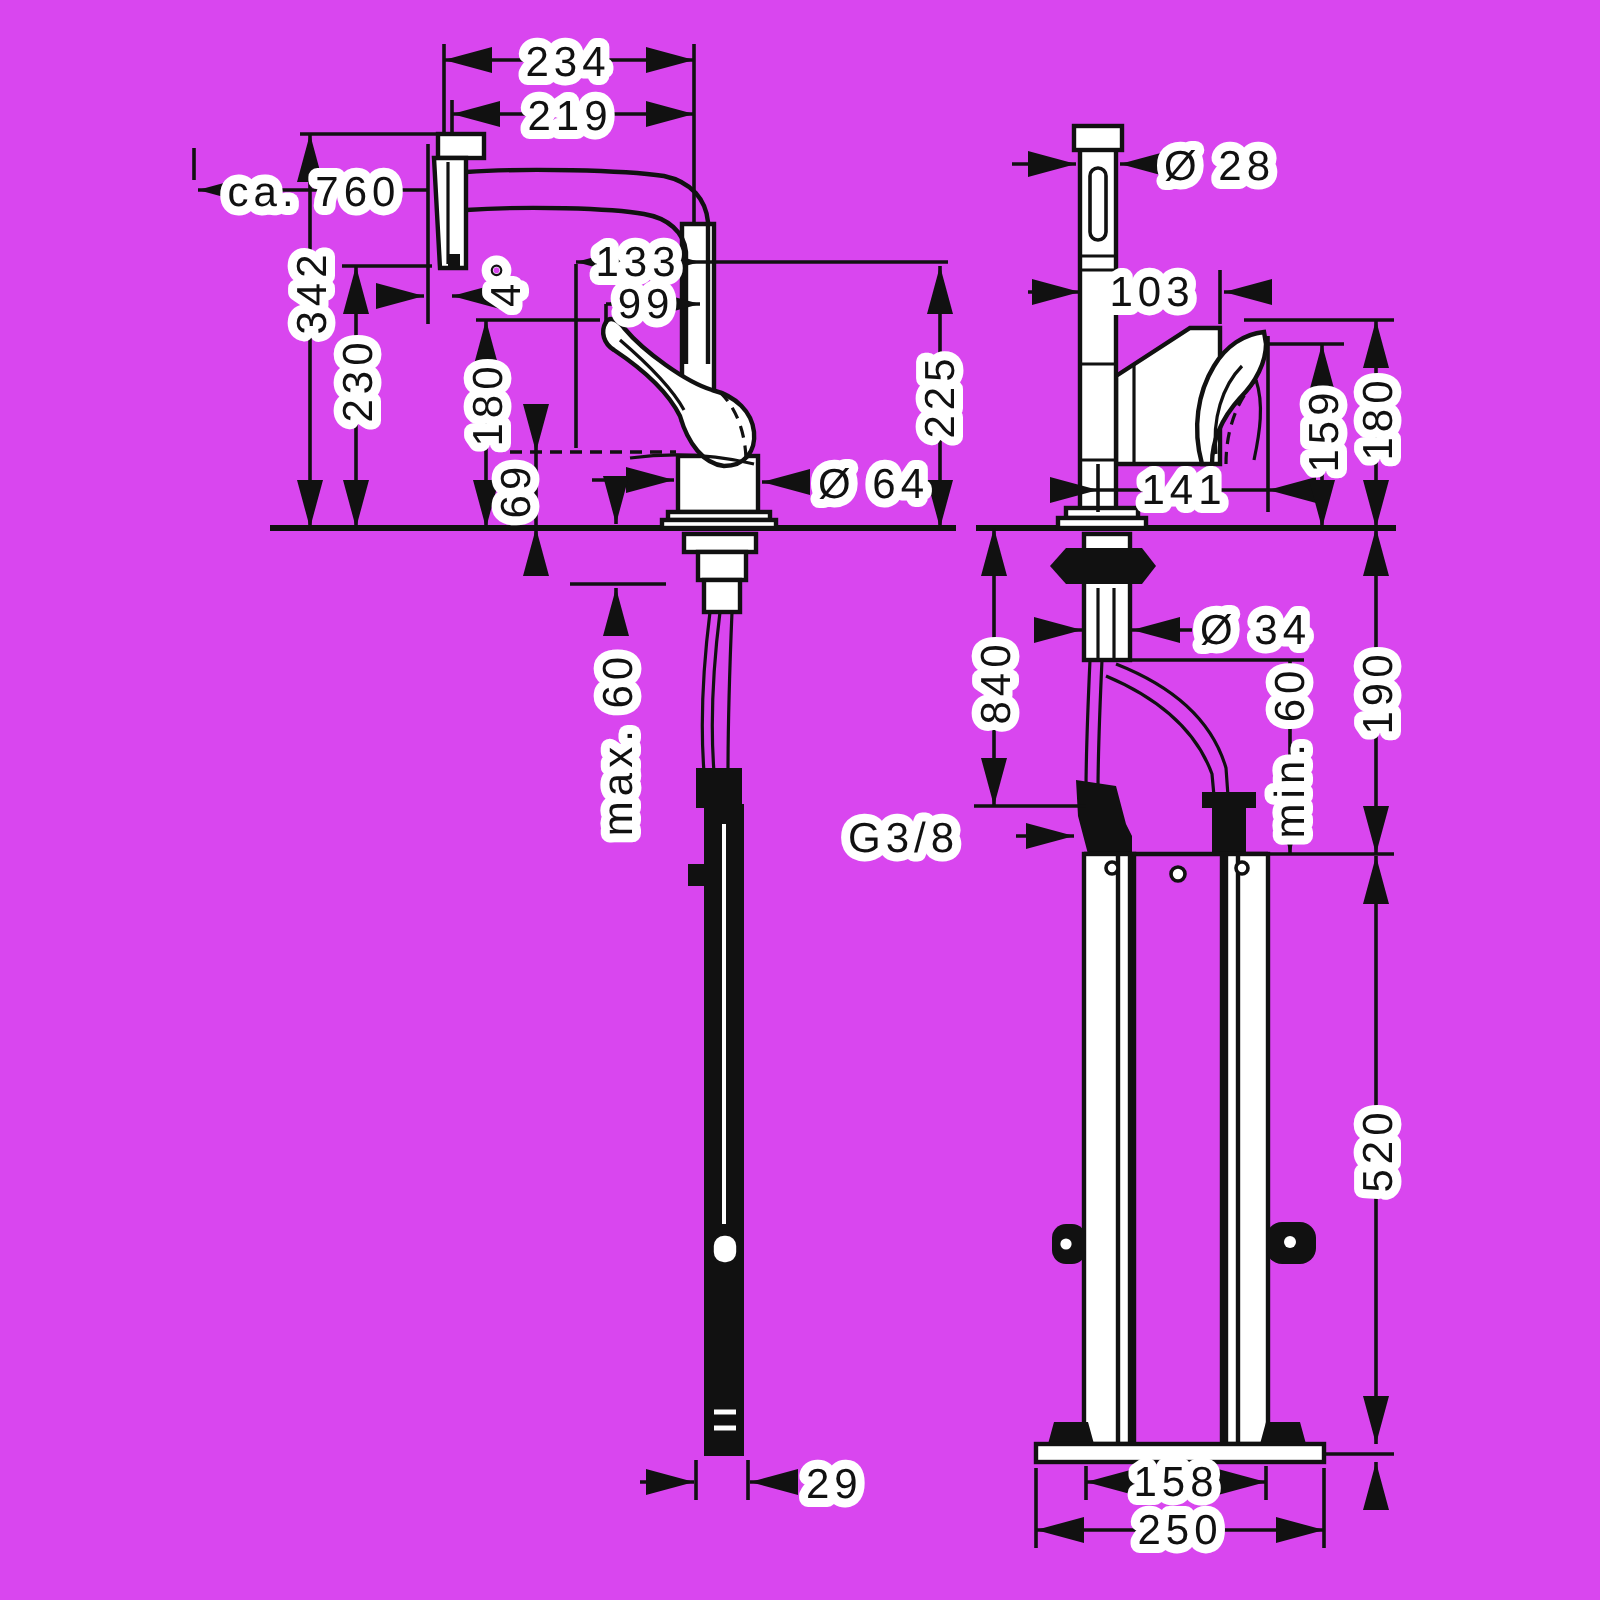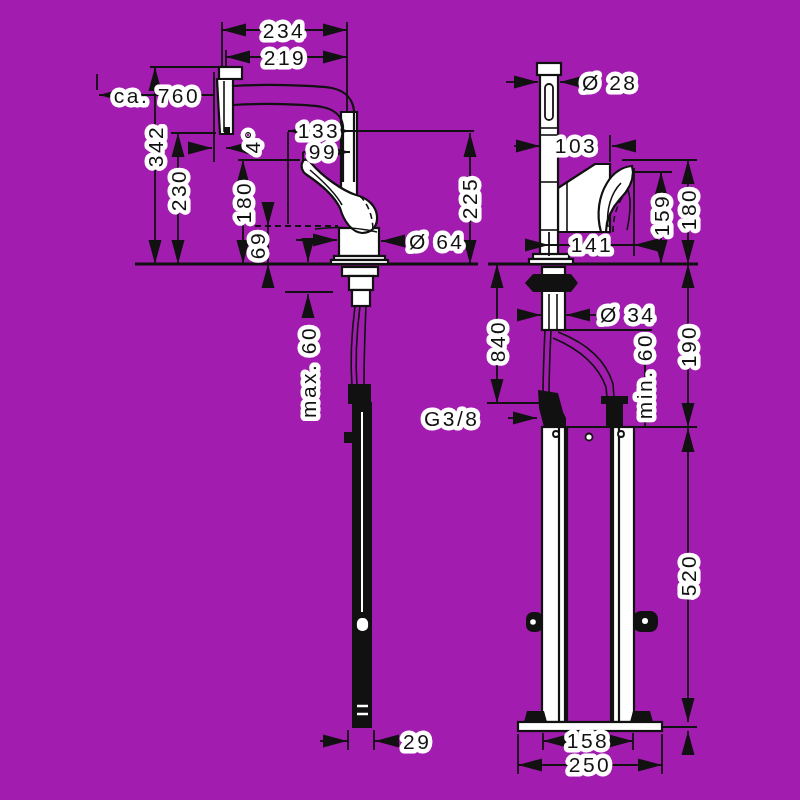--- a/index.html
+++ b/index.html
@@ -1,16 +1,16 @@
 <!DOCTYPE html>
 <html><head>
 <meta charset="utf-8">
 <style>
   html,body{margin:0;padding:0;background:#ffffff;}
-  #stage{width:800px;height:800px;background:#a21caf;position:relative;overflow:hidden;}
+  #stage{width:800px;height:800px;background:#d946ef;position:relative;overflow:hidden;}
   svg{display:block;}
   
   .ol{stroke:#111;stroke-width:2.2;fill:none;}
   .of{fill:#fff;stroke:#111;stroke-width:2.2;}
   .bf{fill:#111;stroke:none;}
   .thin{stroke:#111;stroke-width:1.6;fill:none;}
   .deck{stroke:#111;stroke-width:3;fill:none;}
   
   .dl{stroke:#111;stroke-width:1.8;fill:none;}
   .da{stroke:#111;stroke-width:1.8;fill:none;marker-end:url(#ah);}

